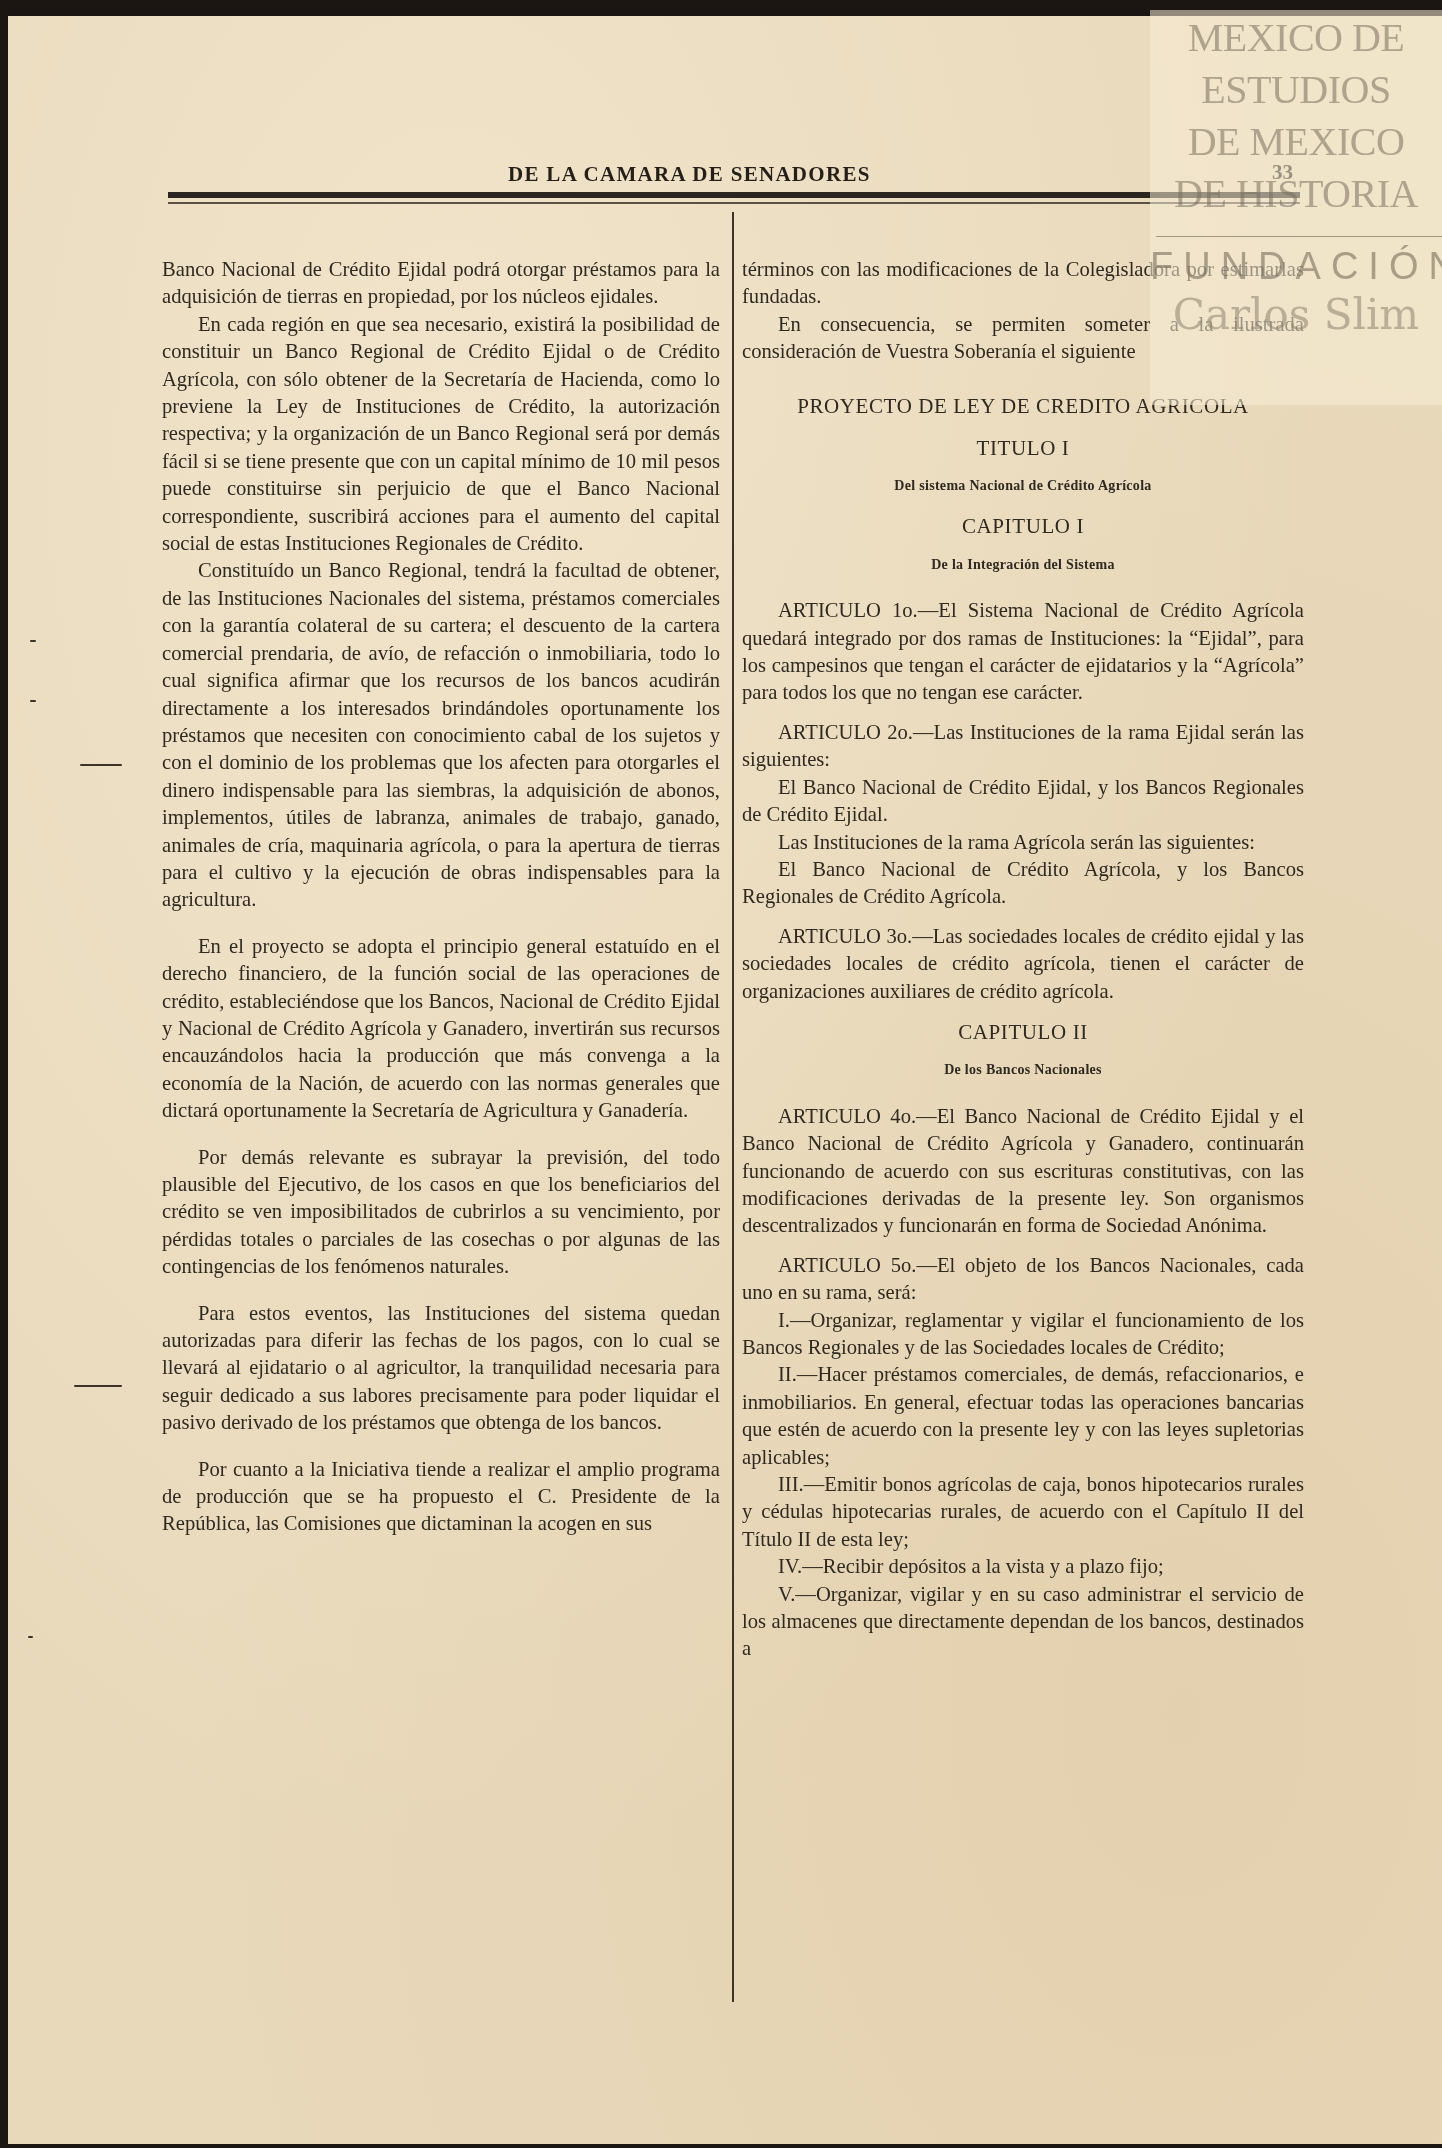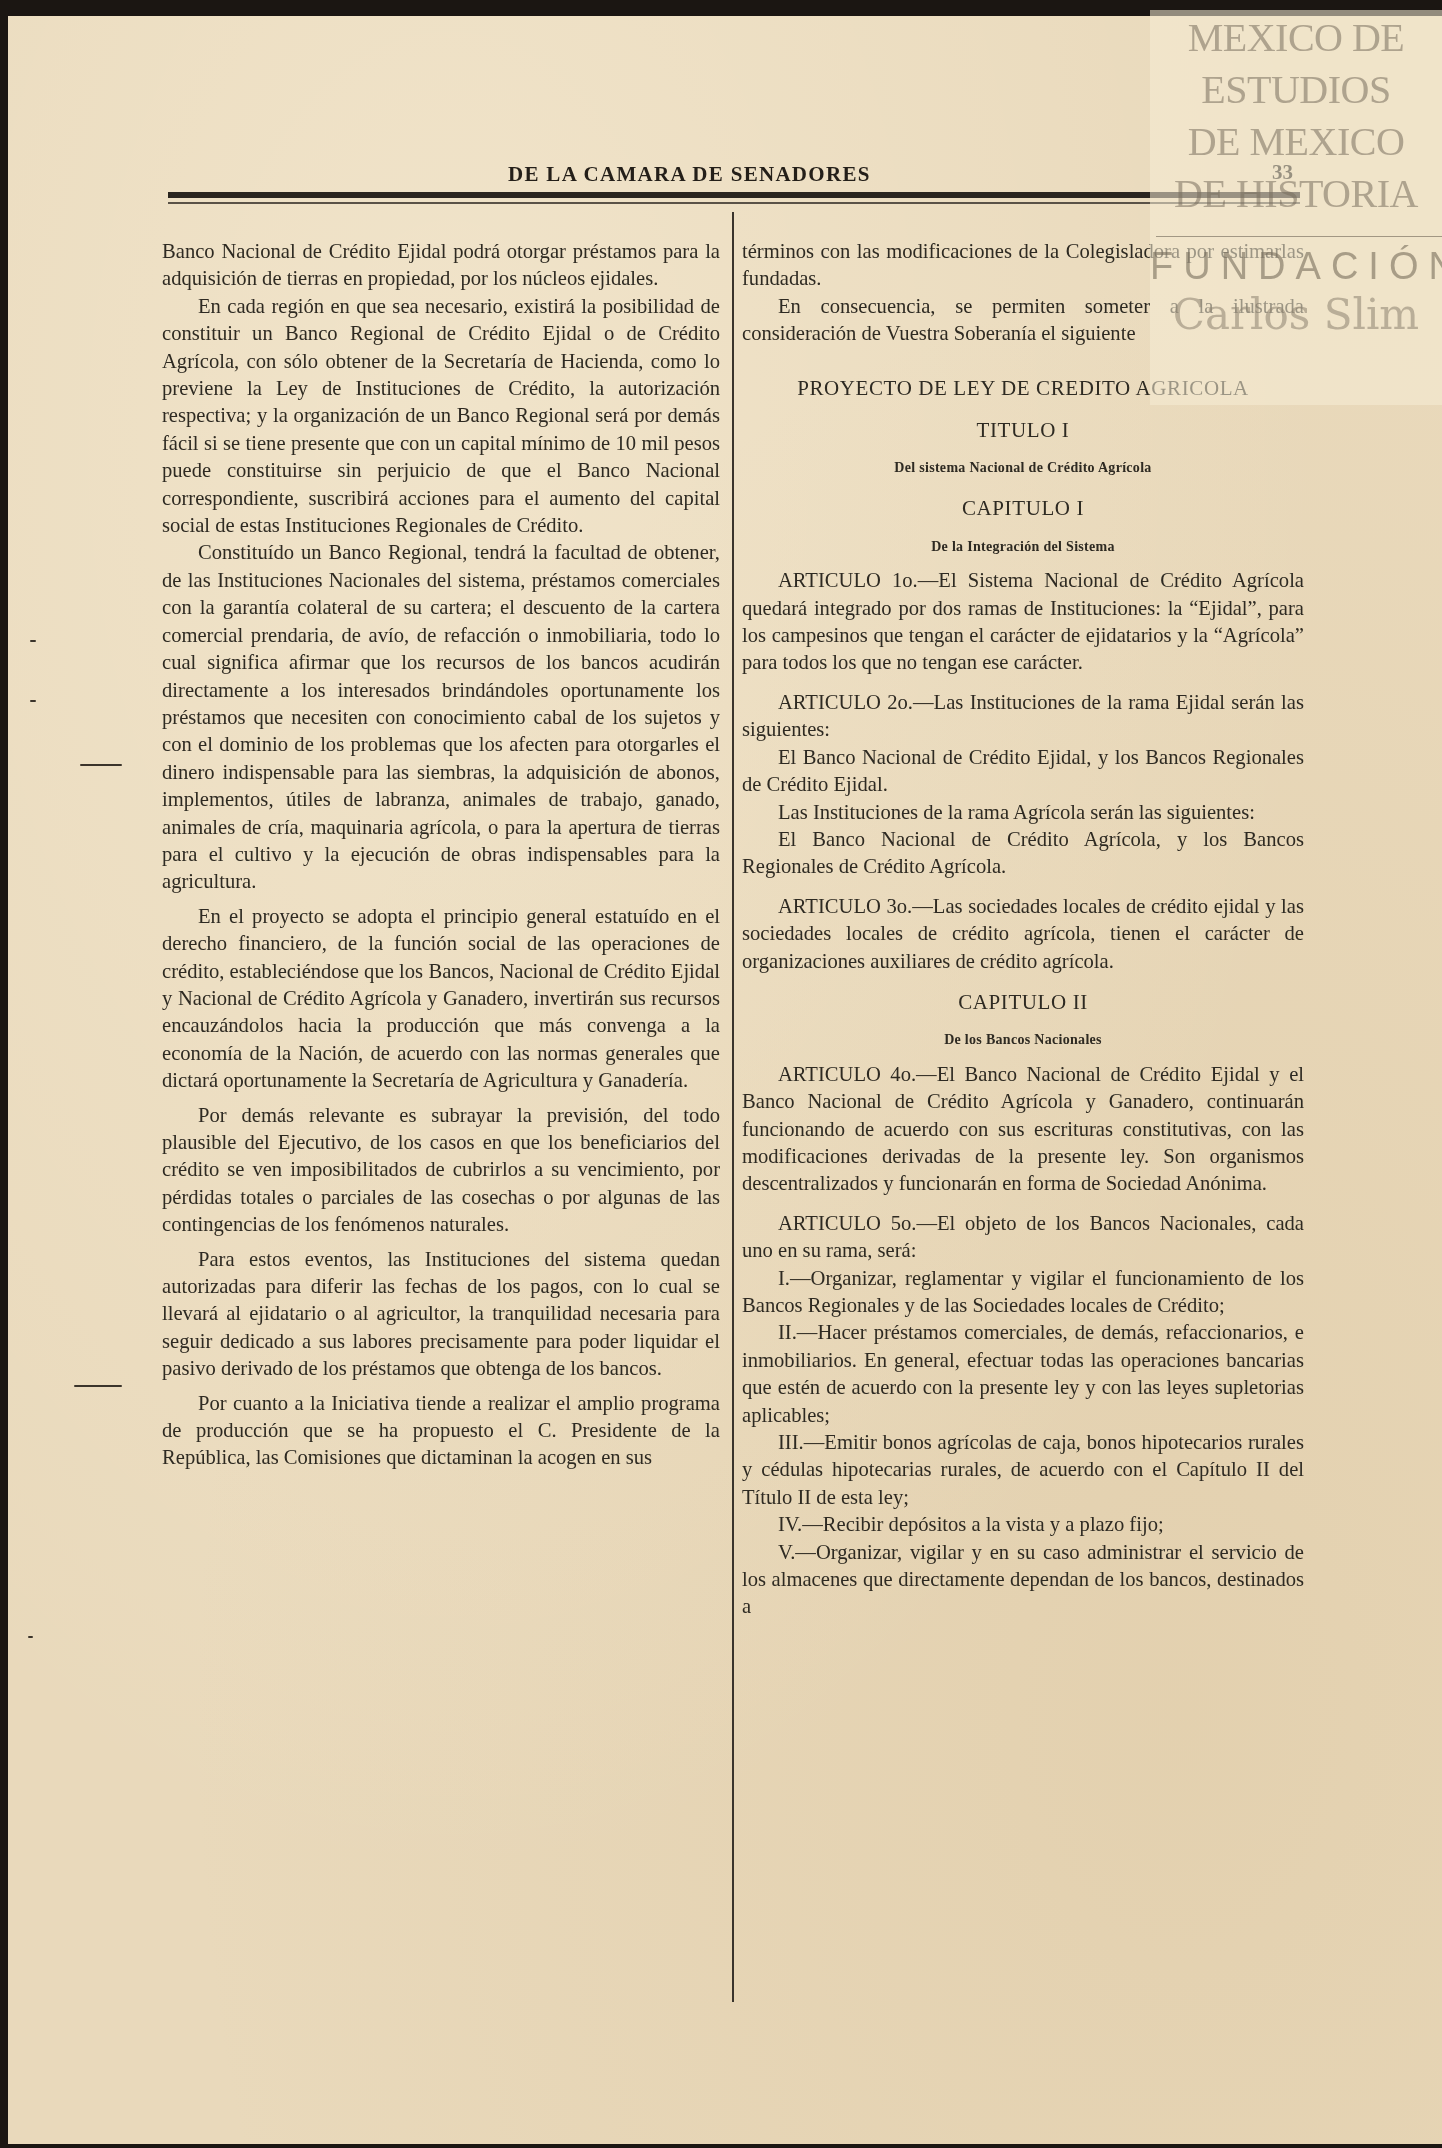--- a/index.html
+++ b/index.html
@@ -45,22 +45,22 @@
 
     .column {
       position: absolute; top: 222px; width: 558px;
       font-size: 20.6px; line-height: 27.4px; text-align: justify;
       hyphens: none;
     }
     .col-left { left: 154px; }
     .col-right { left: 734px; width: 562px; }
 
     .column p { margin: 0; text-indent: 36px; }
-    .column p.noindent { text-indent: 0; }
-    .column p.gap { margin-top: 7px; }
+    .column p.noindent { text-indent: 0; margin-top: 18px; }
+    .column p.gap { margin-top: 19px; }
     .column p.gap-lg { margin-top: 12px; }
 
     .heading-plain {
       text-align: center; text-indent: 0 !important;
       font-size: 21px; letter-spacing: 0.6px; margin-top: 14px !important;
     }
     .heading-bold {
       text-align: center; text-indent: 0 !important;
       font-weight: bold; font-size: 14px; letter-spacing: 0.3px; margin-top: 10px !important;
     }

